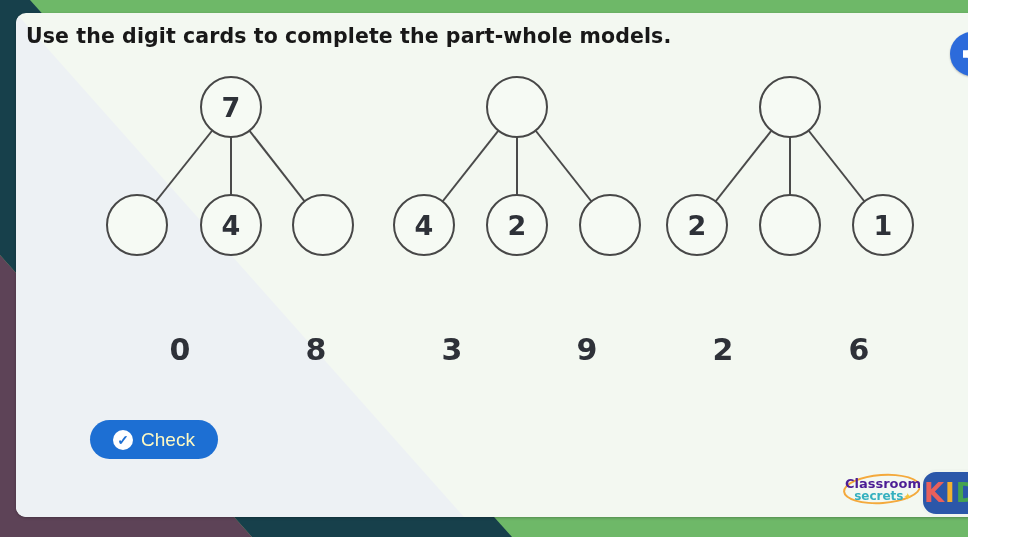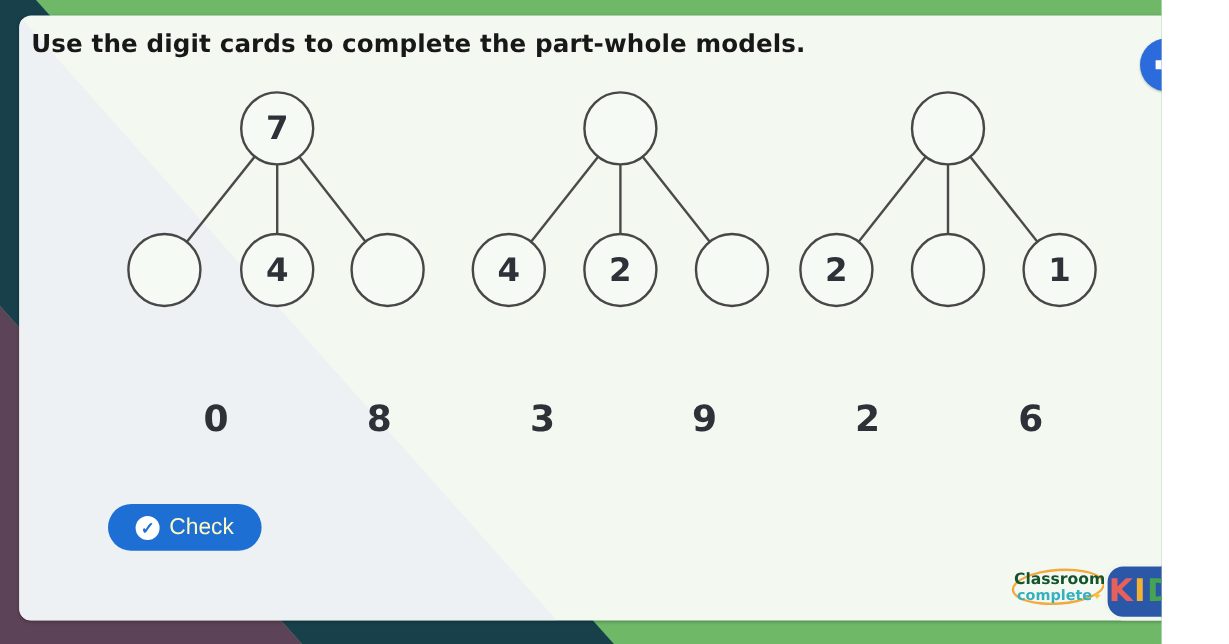--- a/index.html
+++ b/index.html
@@ -95,21 +95,21 @@
   .cs-logo {
     position:absolute; left:843px; top:473px;
     width:80px; height:37px;
     text-align:center; line-height:1;
   }
   .cs-logo .oval {
     position:absolute; left:0; top:1px; width:78px; height:30px;
     border:2px solid #f4a93c; border-radius:50%;
     transform: rotate(-4deg);
   }
-  .cs-logo .word1 { position:relative; font-size:13px; font-weight:bold; color:#14532d; margin-top:4px; }
+  .cs-logo .word1 { position:relative; font-size:13px; font-weight:bold; color:#4c1d95; margin-top:4px; }
   .cs-logo .word2 { position:relative; font-size:12px; font-weight:bold; color:#35b0bf; }
   .cs-logo .star { color:#f5c53a; font-size:10px; }
 
   .kids-logo {
     position:absolute; left:920px; top:469px;
     width:82px; height:48px;
     background:#2b57a9; border:3px solid #f0f5ee; border-radius:16px;
     display:flex; align-items:center; justify-content:center;
     font-size:26px; font-weight:bold; letter-spacing:1px;
   }
@@ -176,21 +176,21 @@
   <div class="digit-card" style="left:827px;">6</div>
 
   <button class="check-btn">
     <span class="check-ico">✓</span>
     <span class="check-label">Check</span>
   </button>
 
   <div class="cs-logo">
     <div class="oval"></div>
     <div class="word1">Classroom</div>
-    <div class="word2"><span>complete</span><span class="star">✦</span></div>
+    <div class="word2"><span>secrets</span><span class="star">✦</span></div>
   </div>
 
   <div class="kids-logo">
     <span>K</span>
     <span>I</span>
     <span>D</span>
     <span>S</span>
   </div>
 </div>
 

